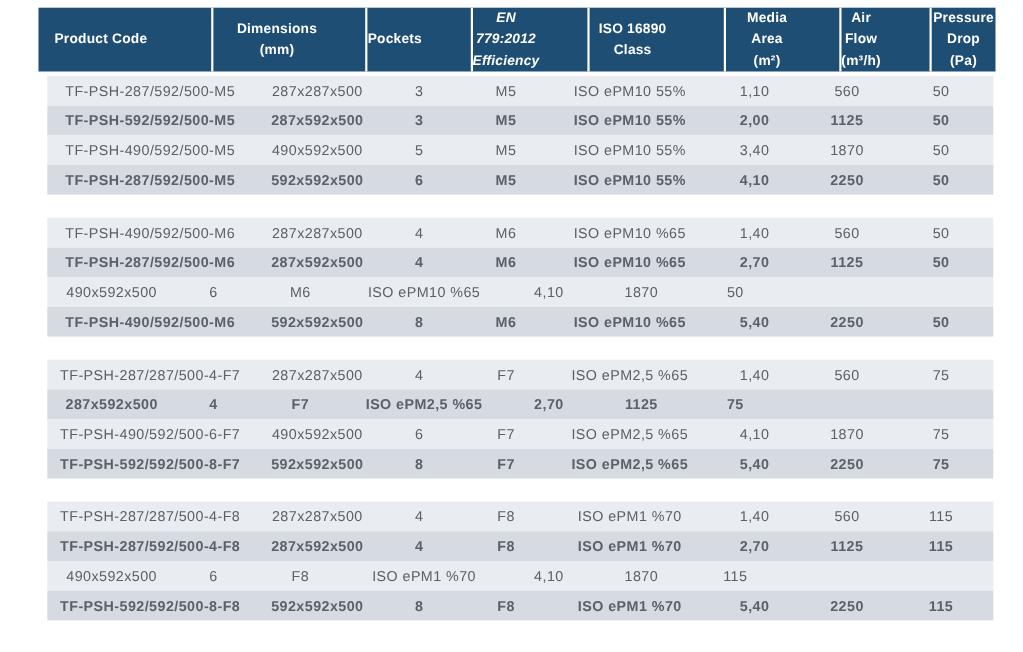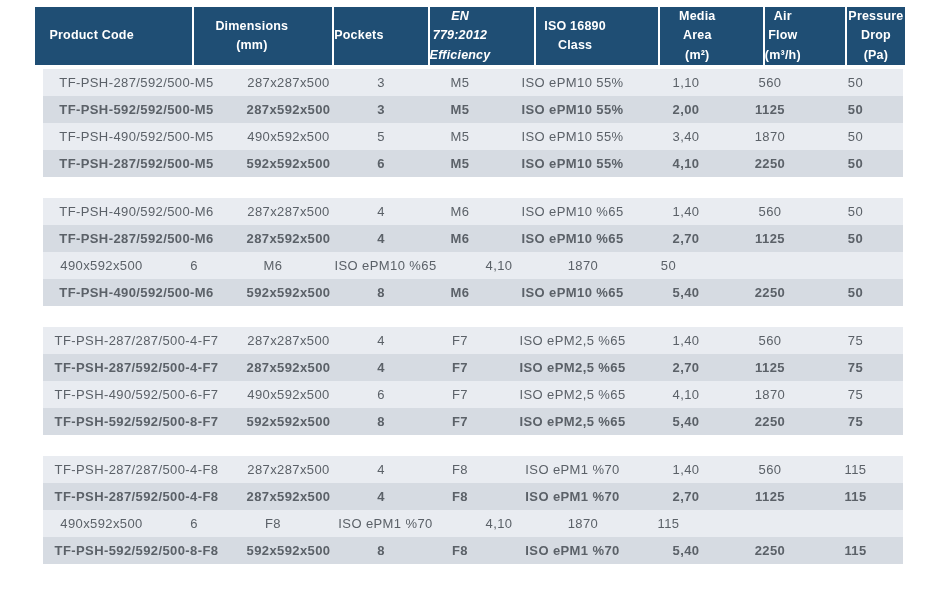--- a/index.html
+++ b/index.html
@@ -191,21 +191,20 @@
             <div class="td c0">TF-PSH-287/287/500-4-F7</div>
             <div class="td c1">287x287x500</div>
             <div class="td c2">4</div>
             <div class="td c3">F7</div>
             <div class="td c4">ISO ePM2,5 %65</div>
             <div class="td c5">1,40</div>
             <div class="td c6">560</div>
             <div class="td c7">75</div>
           </div>
           <div class="row dark">
-            <div class="td c0">TF-PSH-287/592/500-4-F7</div>
             <div class="td c1">287x592x500</div>
             <div class="td c2">4</div>
             <div class="td c3">F7</div>
             <div class="td c4">ISO ePM2,5 %65</div>
             <div class="td c5">2,70</div>
             <div class="td c6">1125</div>
             <div class="td c7">75</div>
           </div>
           <div class="row light">
             <div class="td c0">TF-PSH-490/592/500-6-F7</div>

